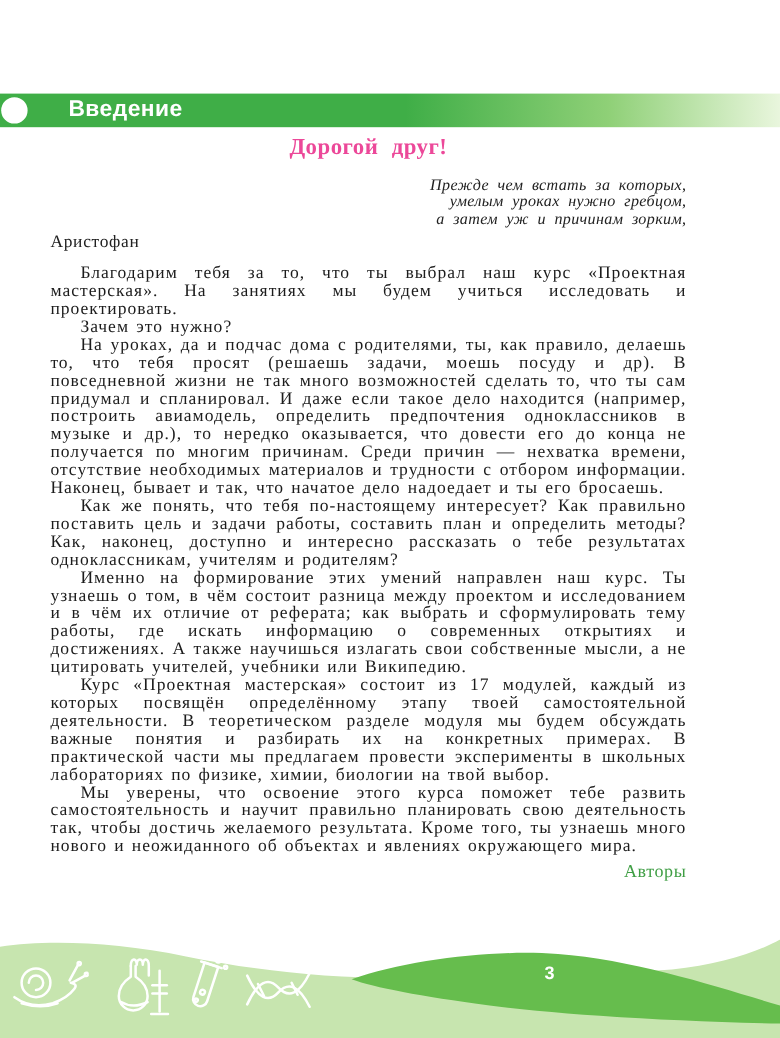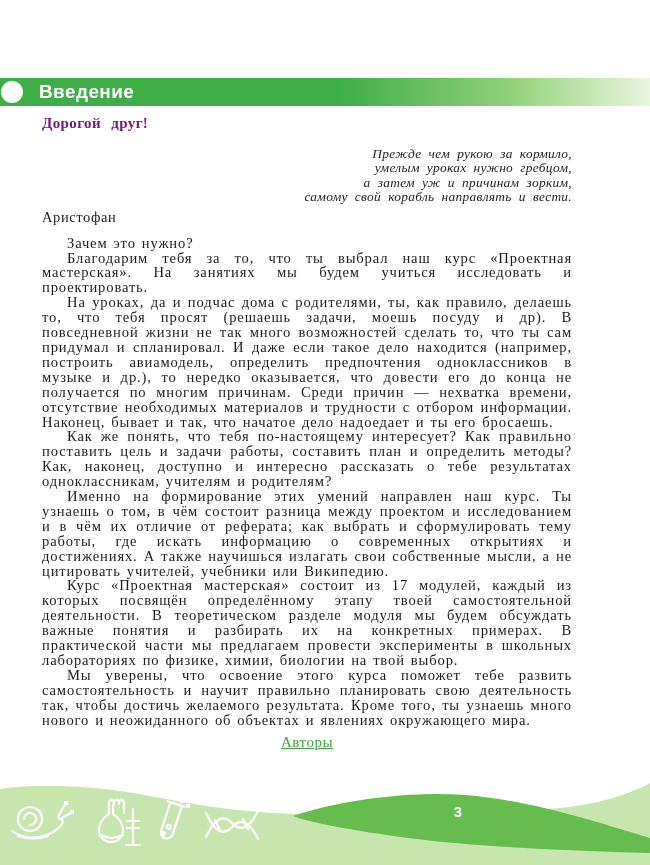--- a/index.html
+++ b/index.html
@@ -26,49 +26,49 @@
     background:linear-gradient(90deg,var(--header-green) 0%,var(--header-green) 52%,#8fd077 78%,var(--header-fade) 100%);
     display:flex;align-items:center;
   }
   .header-notch{
     position:absolute;left:1px;top:3px;width:22px;height:22px;
     background:#ffffff;border-radius:50%;
   }
   .header-title{
     font-family:"Liberation Sans", sans-serif;
     font-weight:bold;font-size:19px;color:#ffffff;
-    padding-left:39px;letter-spacing:0.4px;
+    padding-left:57px;letter-spacing:0.4px;
   }
   
   .content{
     position:absolute;top:112px;left:42px;width:530px;
   }
   .doc-title{
-    font-weight:bold;font-size:15px;line-height:22px;
-    letter-spacing:0.4px;word-spacing:6px;color:#701a75;
+    text-align:center;font-weight:bold;font-size:19px;line-height:22px;
+    letter-spacing:0.4px;word-spacing:6px;color:#ec4899;
   }
   .epigraph{
     margin-top:13px;text-align:right;
     font-style:italic;font-size:13.4px;line-height:14.4px;
     word-spacing:3.5px;letter-spacing:0.3px;color:#222;
   }
   .epigraph-attribution{
     margin-top:4px;font-size:14.5px;letter-spacing:0.6px;color:#222;
   }
   .paragraphs{margin-top:10px;}
   .para{
     font-size:14.6px;line-height:14.9px;
     text-align:justify;text-indent:25px;
     letter-spacing:0.85px;word-spacing:1.5px;
     color:var(--body-text);
   }
   .signature{
-    margin-top:6px;text-align:center;
+    margin-top:6px;text-align:right;
     color:var(--accent-text-green);
-    font-size:15px;letter-spacing:0.5px;text-decoration:underline;
+    font-size:15px;letter-spacing:0.5px;
   }
   
   .footer{position:absolute;left:0;bottom:0;width:650px;height:82px;}
   .footer svg.waves{position:absolute;left:0;top:0;}
   .page-number{
     position:absolute;left:446px;top:20px;width:24px;
     text-align:center;color:#ffffff;font-family:"Liberation Sans", sans-serif;
     font-weight:bold;font-size:15px;
   }
   .footer-icon{position:absolute;}
@@ -84,30 +84,29 @@
 
   <div class="header-band">
     <div class="header-notch"></div>
     <div class="header-title">Введение</div>
   </div>
 
   <div class="content">
     <h1 class="doc-title">Дорогой друг!</h1>
 
     <div class="epigraph">
-        <div class="epigraph-line">Прежде чем рукою за кормило,</div>
+        <div class="epigraph-line">Прежде чем встать за которых,</div>
         <div class="epigraph-line">умелым уроках нужно гребцом,</div>
         <div class="epigraph-line">а затем уж и причинам зорким,</div>
-        <div class="epigraph-line">самому свой корабль направлять и вести.</div>
       </div>
     <div class="epigraph-attribution">Аристофан</div>
 
     <div class="paragraphs">
+        <p class="para">Благодарим тебя за то, что ты выбрал наш курс «Проектная мастерская». На занятиях мы будем учиться исследовать и проектировать.</p>
         <p class="para">Зачем это нужно?</p>
-        <p class="para">Благодарим тебя за то, что ты выбрал наш курс «Проектная мастерская». На занятиях мы будем учиться исследовать и проектировать.</p>
         <p class="para">На уроках, да и подчас дома с родителями, ты, как правило, делаешь то, что тебя просят (решаешь задачи, моешь посуду и др). В повседневной жизни не так много возможностей сделать то, что ты сам придумал и спланировал. И даже если такое дело находится (например, построить авиамодель, определить предпочтения одноклассников в музыке и др.), то нередко оказывается, что довести его до конца не получается по многим причинам. Среди причин — нехватка времени, отсутствие необходимых материалов и трудности с отбором информации. Наконец, бывает и так, что начатое дело надоедает и ты его бросаешь.</p>
         <p class="para">Как же понять, что тебя по-настоящему интересует? Как правильно поставить цель и задачи работы, составить план и определить методы? Как, наконец, доступно и интересно рассказать о тебе результатах одноклассникам, учителям и родителям?</p>
         <p class="para">Именно на формирование этих умений направлен наш курс. Ты узнаешь о том, в чём состоит разница между проектом и исследованием и в чём их отличие от реферата; как выбрать и сформулировать тему работы, где искать информацию о современных открытиях и достижениях. А также научишься излагать свои собственные мысли, а не цитировать учителей, учебники или Википедию.</p>
         <p class="para">Курс «Проектная мастерская» состоит из 17 модулей, каждый из которых посвящён определённому этапу твоей самостоятельной деятельности. В теоретическом разделе модуля мы будем обсуждать важные понятия и разбирать их на конкретных примерах. В практической части мы предлагаем провести эксперименты в школьных лабораториях по физике, химии, биологии на твой выбор.</p>
         <p class="para">Мы уверены, что освоение этого курса поможет тебе развить самостоятельность и научит правильно планировать свою деятельность так, чтобы достичь желаемого результата. Кроме того, ты узнаешь много нового и неожиданного об объектах и явлениях окружающего мира.</p>
       </div>
 
     <div class="signature">Авторы</div>
   </div>
 

